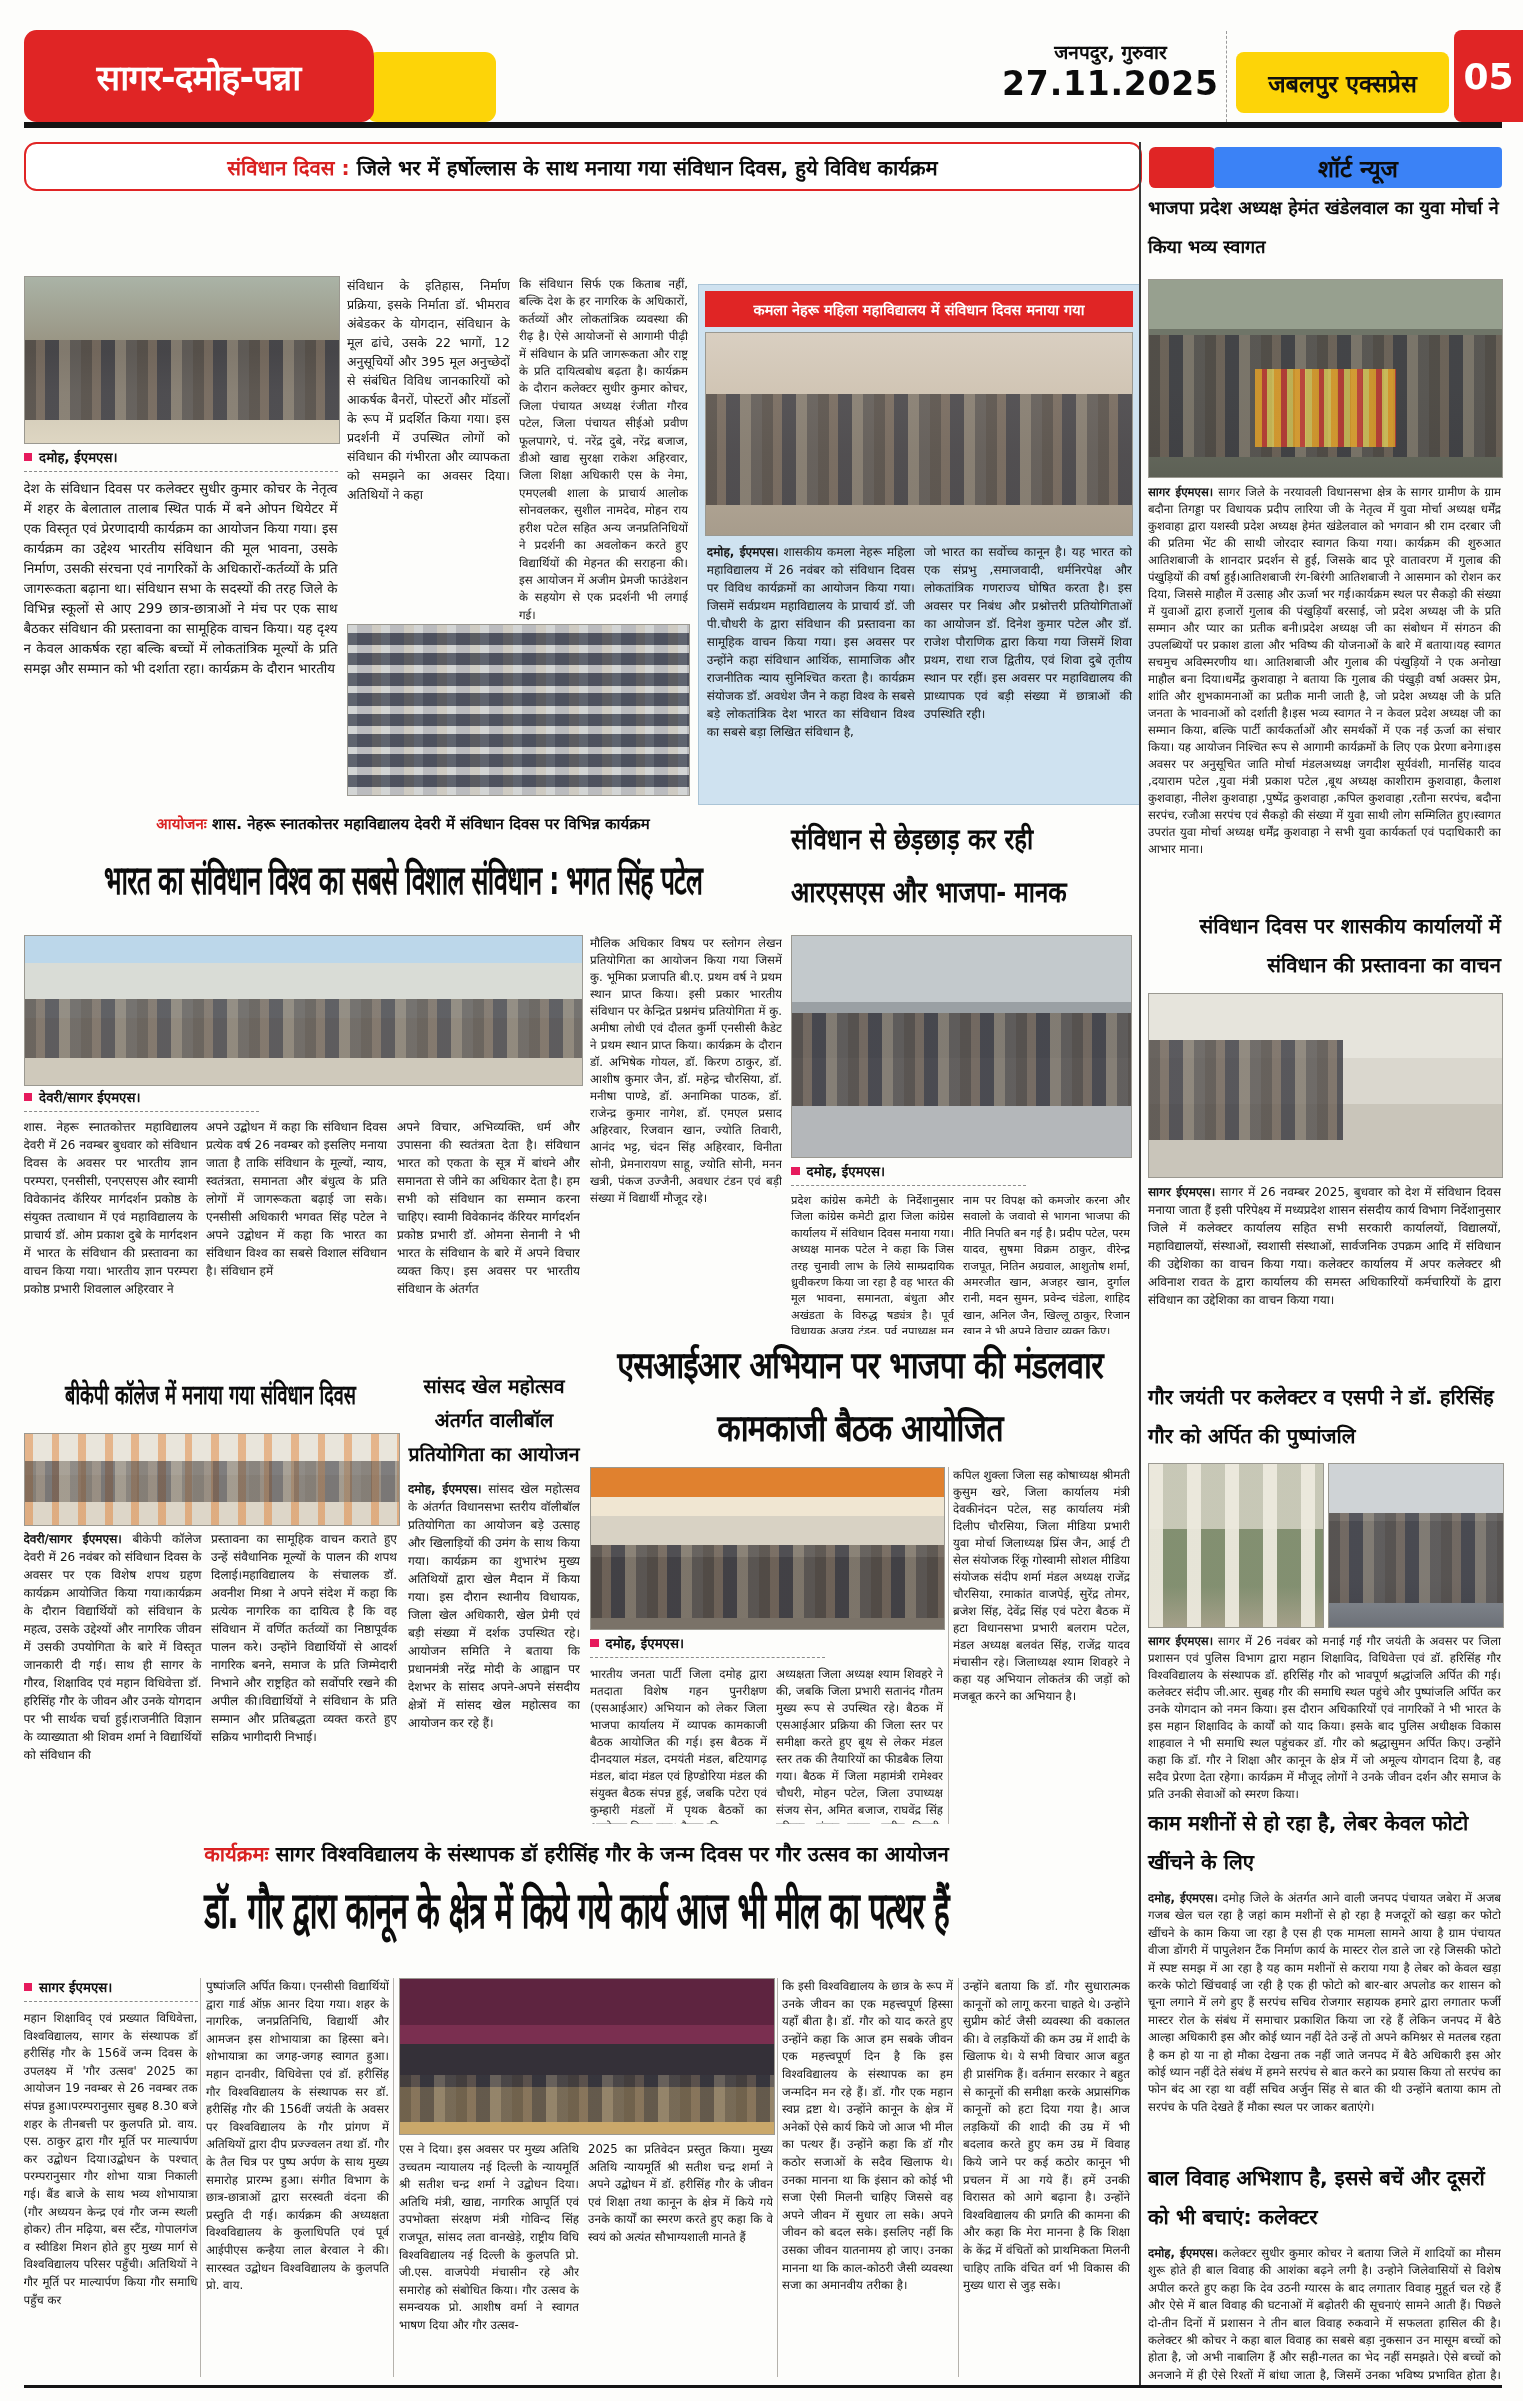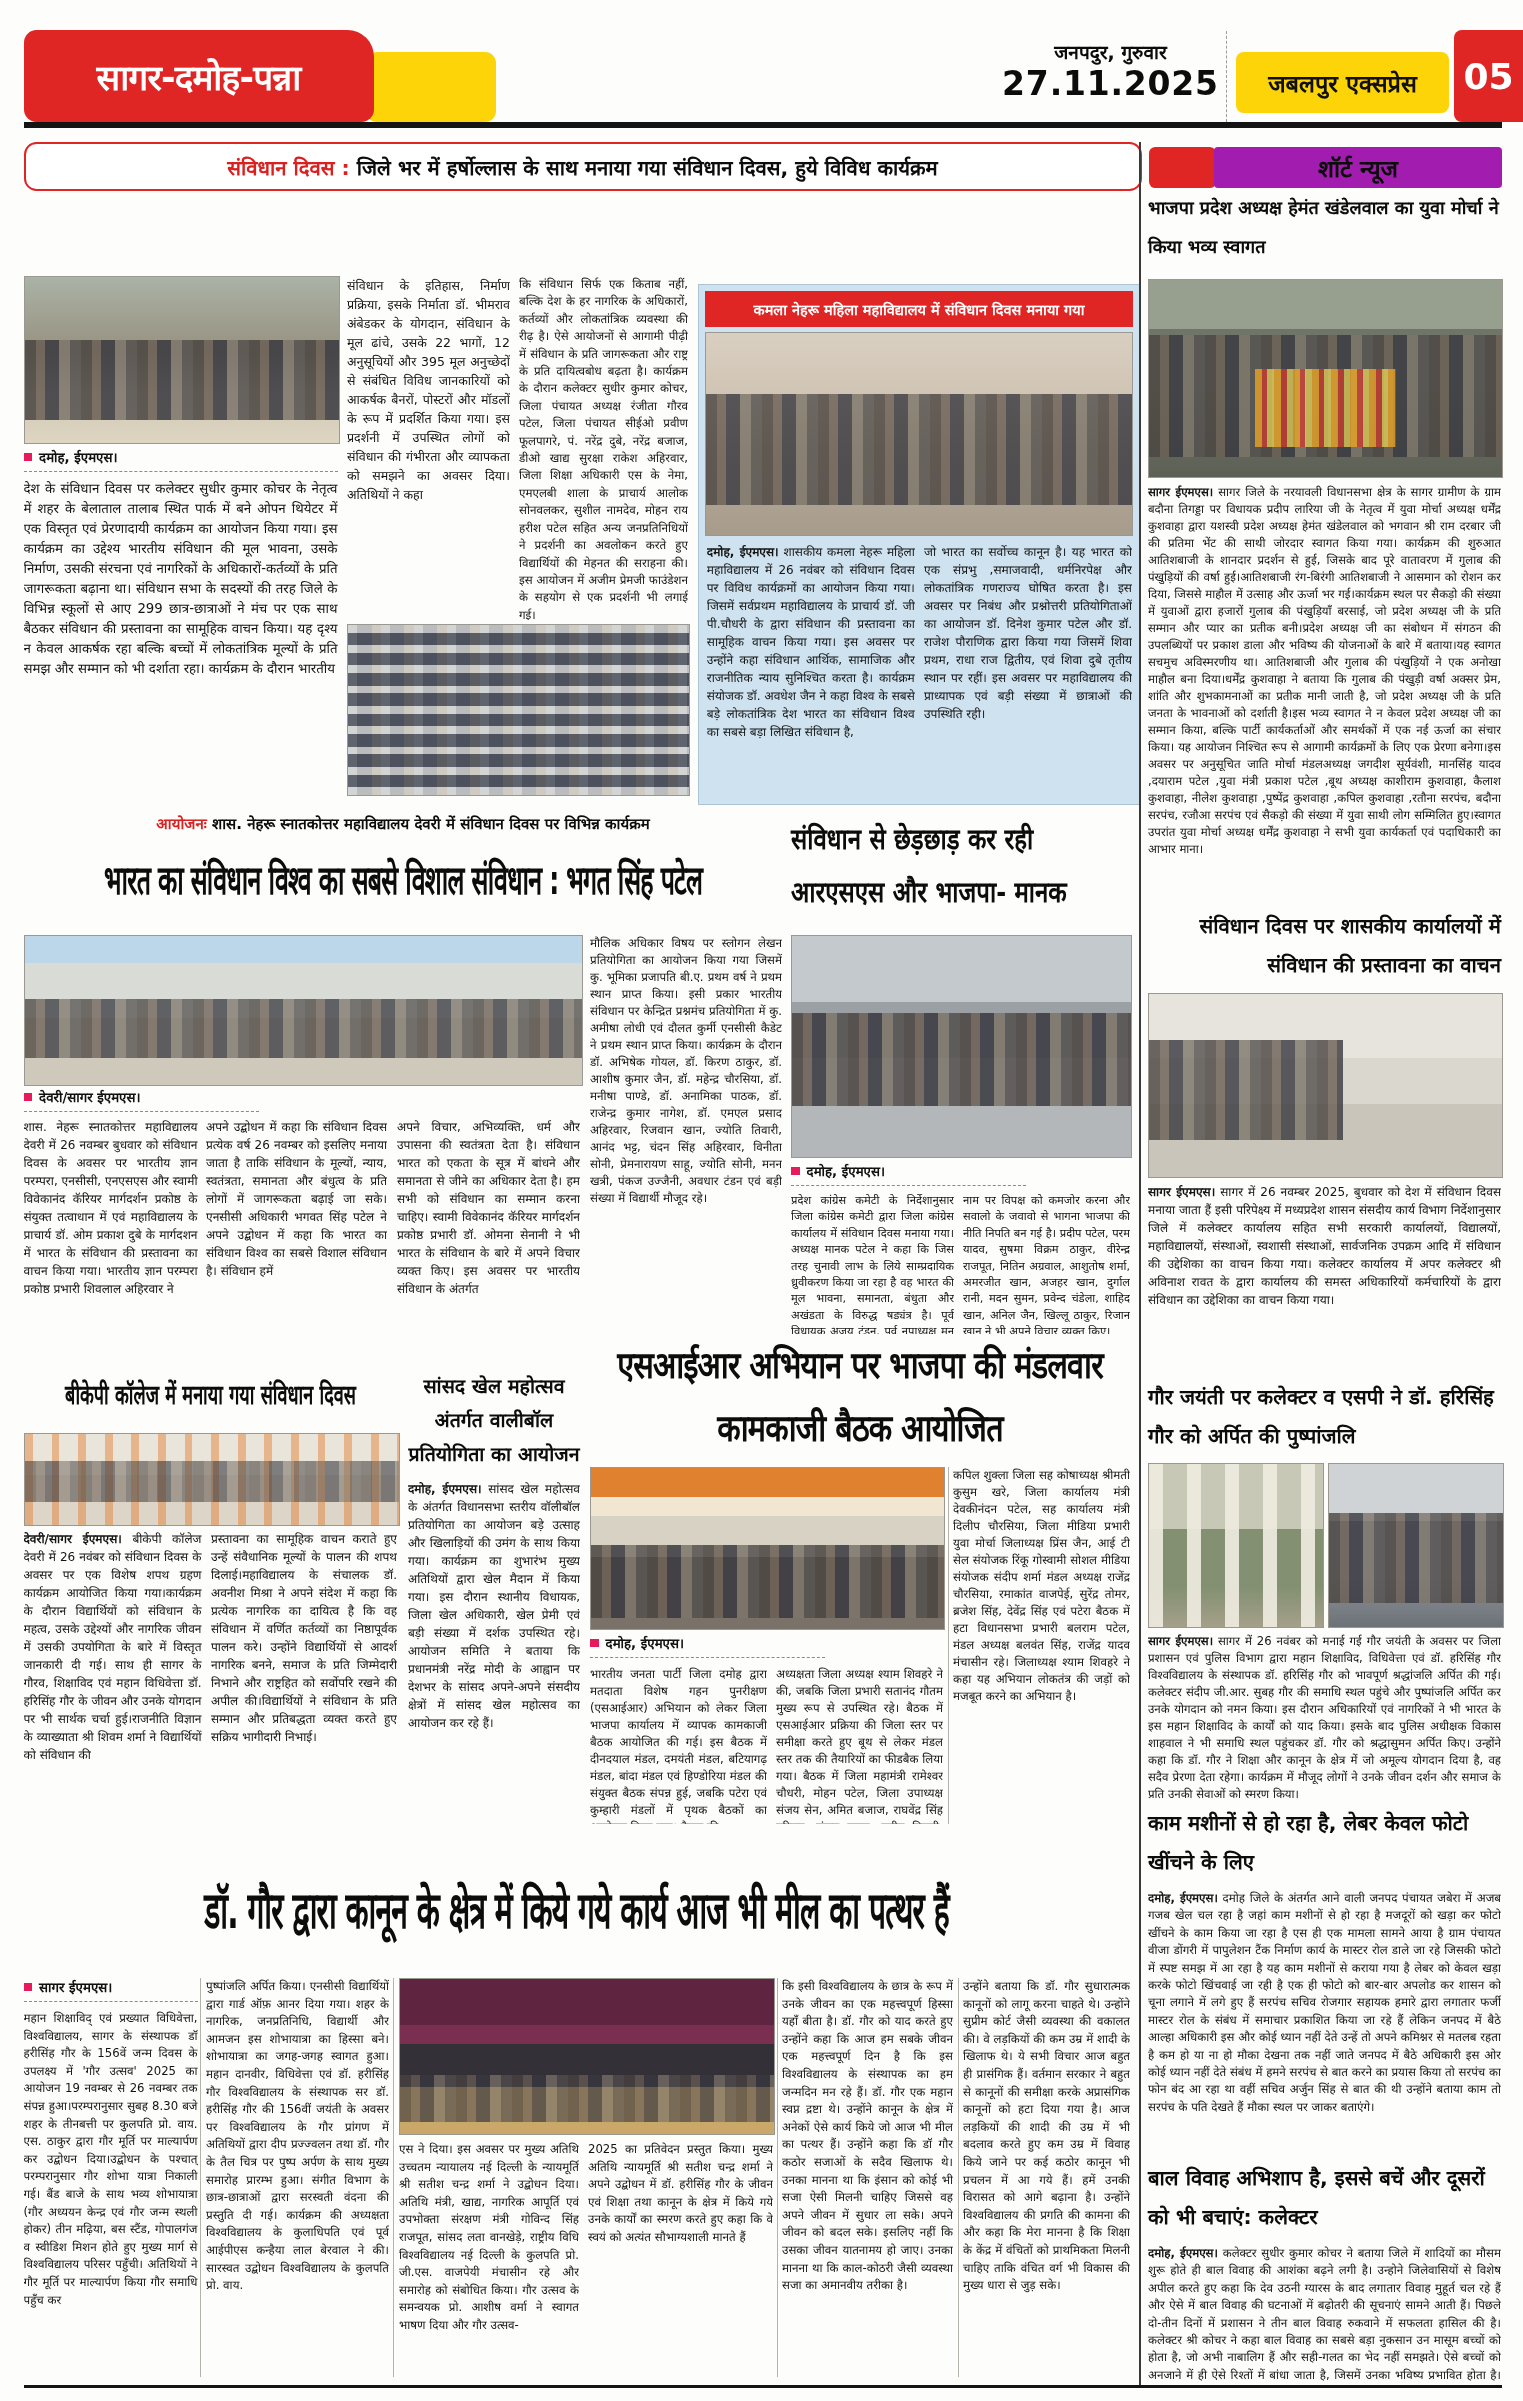--- a/index.html
+++ b/index.html
@@ -65,21 +65,21 @@
   </div>
 
   <div class="abs" style="left:23.5px;top:142px;width:1114px;height:45px;border:2.3px solid #e02525;border-radius:12.5px;
               display:flex;align-items:center;justify-content:center;background:#fff;">
     <span class="hl" style="font-size:20.3px;">
       <span class="red">संविधान दिवस :</span>
       <span>जिले भर में हर्षोल्लास के साथ मनाया गया संविधान दिवस, हुये विविध कार्यक्रम</span>
     </span>
   </div>
   <div class="abs" style="left:1149px;top:147px;width:67px;height:41px;background:#e02525;border-radius:6.3px;"></div>
-  <div class="abs ctr" style="left:1214px;top:147px;width:288px;height:41px;background:#a21caf;border-radius:4px;
+  <div class="abs ctr" style="left:1214px;top:147px;width:288px;height:41px;background:#3b82f6;border-radius:4px;
               display:flex;align-items:center;justify-content:center;">
     <span class="hl" style="font-size:23.5px;">शॉर्ट न्यूज</span>
   </div>
 
   <div class="abs" style="left:0;top:188px;width:1142px;height:610px;">
     <div class="ph ph-lead" style="left:23.5px;top:88px;width:314px;height:166px;">
       <div class="band" style="top:38%;height:48%;opacity:.85;"></div>
     </div>
     <div class="abs cap dash" style="left:23.5px;top:260px;width:314px;">दमोह, ईएमएस।</div>
     <div class="abs bd just" style="left:23.5px;top:291px;width:314px;height:316px;font-size:13.3px;line-height:20px;">देश के संविधान दिवस पर कलेक्टर सुधीर कुमार कोचर के नेतृत्व में शहर के बेलाताल तालाब स्थित पार्क में बने ओपन थियेटर में एक विस्तृत एवं प्रेरणादायी कार्यक्रम का आयोजन किया गया। इस कार्यक्रम का उद्देश्य भारतीय संविधान की मूल भावना, उसके निर्माण, उसकी संरचना एवं नागरिकों के अधिकारों-कर्तव्यों के प्रति जागरूकता बढ़ाना था। संविधान सभा के सदस्यों की तरह जिले के विभिन्न स्कूलों से आए 299 छात्र-छात्राओं ने मंच पर एक साथ बैठकर संविधान की प्रस्तावना का सामूहिक वाचन किया। यह दृश्य न केवल आकर्षक रहा बल्कि बच्चों में लोकतांत्रिक मूल्यों के प्रति समझ और सम्मान को भी दर्शाता रहा। कार्यक्रम के दौरान भारतीय</div>
@@ -162,20 +162,24 @@
       <div class="band" style="top:48%;height:45%;opacity:.85;"></div>
     </div>
     <div class="abs cap dash" style="left:0;top:300px;width:235px;">दमोह, ईएमएस।</div>
     <div class="abs bd just" style="left:0;top:332px;width:177px;height:158px;font-size:11.7px;line-height:17px;">भारतीय जनता पार्टी जिला दमोह द्वारा मतदाता विशेष गहन पुनरीक्षण (एसआईआर) अभियान को लेकर जिला भाजपा कार्यालय में व्यापक कामकाजी बैठक आयोजित की गई। इस बैठक में दीनदयाल मंडल, दमयंती मंडल, बटियागढ़ मंडल, बांदा मंडल एवं हिण्डोरिया मंडल की संयुक्त बैठक संपन्न हुई, जबकि पटेरा एवं कुम्हारी मंडलों में पृथक बैठकों का आयोजन किया गया। बैठक की</div>
     <div class="abs bd just" style="left:186px;top:332px;width:167px;height:158px;font-size:11.7px;line-height:17px;">अध्यक्षता जिला अध्यक्ष श्याम शिवहरे ने की, जबकि जिला प्रभारी सतानंद गौतम मुख्य रूप से उपस्थित रहे। बैठक में एसआईआर प्रक्रिया की जिला स्तर पर समीक्षा करते हुए बूथ से लेकर मंडल स्तर तक की तैयारियों का फीडबैक लिया गया। बैठक में जिला महामंत्री रामेश्वर चौधरी, मोहन पटेल, जिला उपाध्यक्ष संजय सेन, अमित बजाज, राघवेंद्र सिंह परिहार, संजय यादव, मनीष तिवारी, जिला मंत्री भरत यादव, श्रीमती श्यामा उरैती,</div>
     <div class="abs bd just" style="left:363px;top:133px;width:177px;height:357px;font-size:11.7px;line-height:17px;">कपिल शुक्ला जिला सह कोषाध्यक्ष श्रीमती कुसुम खरे, जिला कार्यालय मंत्री देवकीनंदन पटेल, सह कार्यालय मंत्री दिलीप चौरसिया, जिला मीडिया प्रभारी युवा मोर्चा जिलाध्यक्ष प्रिंस जैन, आई टी सेल संयोजक रिंकू गोस्वामी सोशल मीडिया संयोजक संदीप शर्मा मंडल अध्यक्ष राजेंद्र चौरसिया, रमाकांत वाजपेई, सुरेंद्र तोमर, ब्रजेश सिंह, देवेंद्र सिंह एवं पटेरा बैठक में हटा विधानसभा प्रभारी बलराम पटेल, मंडल अध्यक्ष बलवंत सिंह, राजेंद्र यादव मंचासीन रहे। जिलाध्यक्ष श्याम शिवहरे ने कहा यह अभियान लोकतंत्र की जड़ों को मजबूत करने का अभियान है।</div>
     <div class="vline" style="left:358px;top:133px;height:357px;"></div>
   </div>
 
   <div class="abs" style="left:0;top:1833px;width:1142px;height:547px;">
+    <div class="abs ctr hl" style="left:23.5px;top:6.3px;width:1106px;font-size:20.3px;">
+      <span class="red">कार्यक्रमः</span>
+      <span>सागर विश्वविद्यालय के संस्थापक डॉ हरीसिंह गौर के जन्म दिवस पर गौर उत्सव का आयोजन</span>
+    </div>
     <div class="abs ctr" style="left:23.5px;top:41px;width:1106px;height:95px;overflow:visible;">
       <span class="hl syl nowrap" style="font-size:30px;letter-spacing:-0.8px;transform:scaleY(1.7);">डॉ. गौर द्वारा कानून के क्षेत्र में किये गये कार्य आज भी मील का पत्थर हैं</span>
     </div>
     <div class="abs cap dash" style="left:23.5px;top:145px;width:174px;">सागर ईएमएस।</div>
     <div class="abs bd just" style="left:23.5px;top:177px;width:174px;height:368px;font-size:11.7px;line-height:17.6px;">महान शिक्षाविद् एवं प्रख्यात विधिवेत्ता, विश्वविद्यालय, सागर के संस्थापक डॉ हरीसिंह गौर के 156वें जन्म दिवस के उपलक्ष्य में 'गौर उत्सव' 2025 का आयोजन 19 नवम्बर से 26 नवम्बर तक संपन्न हुआ।परम्परानुसार सुबह 8.30 बजे शहर के तीनबत्ती पर कुलपति प्रो. वाय. एस. ठाकुर द्वारा गौर मूर्ति पर माल्यार्पण कर उद्बोधन दिया।उद्बोधन के पश्चात् परम्परानुसार गौर शोभा यात्रा निकाली गई। बैंड बाजे के साथ भव्य शोभायात्रा (गौर अध्ययन केन्द्र एवं गौर जन्म स्थली होकर) तीन मढ़िया, बस स्टैंड, गोपालगंज व स्वीडिश मिशन होते हुए मुख्य मार्ग से विश्वविद्यालय परिसर पहुँची। अतिथियों ने गौर मूर्ति पर माल्यार्पण किया गौर समाधि पहुँच कर</div>
     <div class="abs bd just" style="left:206px;top:145px;width:183px;height:399px;font-size:11.7px;line-height:17.6px;">पुष्पांजलि अर्पित किया। एनसीसी विद्यार्थियों द्वारा गार्ड ऑफ़ आनर दिया गया। शहर के नागरिक, जनप्रतिनिधि, विद्यार्थी और आमजन इस शोभायात्रा का हिस्सा बने। शोभायात्रा का जगह-जगह स्वागत हुआ।महान दानवीर, विधिवेत्ता एवं डॉ. हरीसिंह गौर विश्वविद्यालय के संस्थापक सर डॉ. हरीसिंह गौर की 156वीं जयंती के अवसर पर विश्वविद्यालय के गौर प्रांगण में अतिथियों द्वारा दीप प्रज्ज्वलन तथा डॉ. गौर के तैल चित्र पर पुष्प अर्पण के साथ मुख्य समारोह प्रारम्भ हुआ। संगीत विभाग के छात्र-छात्राओं द्वारा सरस्वती वंदना की प्रस्तुति दी गई। कार्यक्रम की अध्यक्षता विश्वविद्यालय के कुलाधिपति एवं पूर्व आईपीएस कन्हैया लाल बेरवाल ने की। सारस्वत उद्बोधन विश्वविद्यालय के कुलपति प्रो. वाय.</div>
     <div class="ph ph-utsav" style="left:399px;top:145px;width:374px;height:155px;">
       <div class="band" style="top:62%;height:30%;opacity:.7;"></div>
     </div>
     <div class="abs bd just" style="left:399px;top:308px;width:180px;height:236px;font-size:11.7px;line-height:17.6px;">एस ने दिया। इस अवसर पर मुख्य अतिथि उच्चतम न्यायालय नई दिल्ली के न्यायमूर्ति श्री सतीश चन्द्र शर्मा ने उद्बोधन दिया। अतिथि मंत्री, खाद्य, नागरिक आपूर्ति एवं उपभोक्ता संरक्षण मंत्री गोविन्द सिंह राजपूत, सांसद लता वानखेड़े, राष्ट्रीय विधि विश्वविद्यालय नई दिल्ली के कुलपति प्रो. जी.एस. वाजपेयी मंचासीन रहे और समारोह को संबोधित किया। गौर उत्सव के समन्वयक प्रो. आशीष वर्मा ने स्वागत भाषण दिया और गौर उत्सव-</div>

